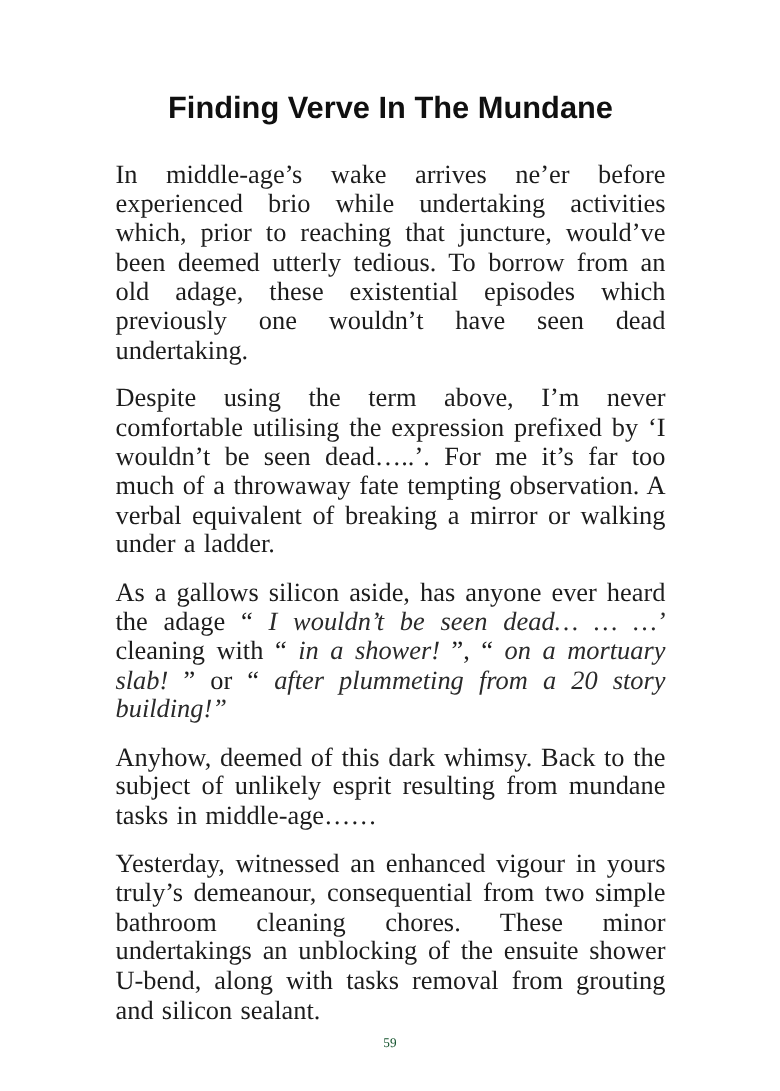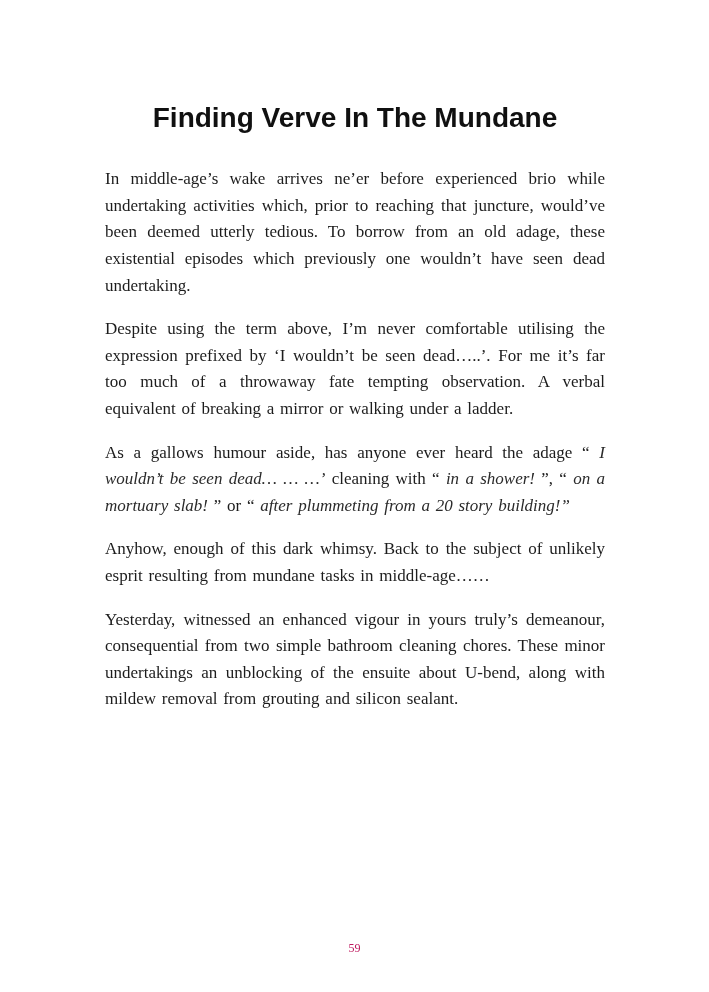--- a/index.html
+++ b/index.html
@@ -1,15 +1,15 @@
 <!DOCTYPE html>
 <html><head>
 <meta charset="utf-8">
 <style>
-  * { box-sizing: border-box; margin-top: 20px; }
+  * { box-sizing: border-box; }
   html, body { margin: 0; padding: 0; background: #ffffff; }
   .page {
     position: relative;
     width: 709px;
     height: 992px;
     margin: 0 auto;
     background: #ffffff;
     font-family: "Liberation Serif", serif;
     color: #1c1c1c;
     overflow: hidden;
@@ -20,50 +20,50 @@
   h1.doc-title {
     font-family: "Liberation Sans", sans-serif;
     font-weight: 700;
     font-size: 28px;
     line-height: 1.15;
     text-align: center;
     color: #101010;
     margin: 0 0 32px 0;
   }
   p.doc-paragraph {
-    font-size: 17px;
+    font-size: 24px;
     line-height: 26.6px;
     text-align: justify;
     text-justify: inter-word;
     word-spacing: 1.5px;
     margin: 0 0 17px 0;
   }
   p.doc-paragraph .it {
     font-style: italic;
     color: #2a2a2a;
   }
   .page-number {
     position: absolute;
     left: 0;
     right: 0;
     bottom: 36px;
     text-align: center;
     font-size: 12px;
-    color: #be185d;
+    color: #14532d;
     font-family: "Liberation Serif", serif;
   }
 </style>
 </head>
 <body>
 
 <div class="page">
   <div class="content">
     <h1 class="doc-title">Finding Verve In The Mundane</h1>
     <div>
         <p class="doc-paragraph"><span>In middle-age’s wake arrives ne’er before experienced brio while undertaking activities which, prior to reaching that juncture, would’ve been deemed utterly tedious. To borrow from an old adage, these existential episodes which previously one wouldn’t have seen dead undertaking.</span></p>
         <p class="doc-paragraph"><span>Despite using the term above, I’m never comfortable utilising the expression prefixed by ‘I wouldn’t be seen dead…..’. For me it’s far too much of a throwaway fate tempting observation. A verbal equivalent of breaking a mirror or walking under a ladder.</span></p>
-        <p class="doc-paragraph"><span>As a gallows humour aside, has anyone ever heard the adage “ </span><span class="it">I wouldn’t be seen dead… … …’</span><span> cleaning with “ </span><span class="it">in a shower!</span><span> ”, “ </span><span class="it">on a mortuary slab!</span><span> ” or “ </span><span class="it">after plummeting from a 20 story building!”</span></p>
-        <p class="doc-paragraph"><span>Anyhow, enough of this dark whimsy. Back to the subject of unlikely esprit resulting from mundane tasks in middle-age……</span></p>
-        <p class="doc-paragraph"><span>Yesterday, witnessed an enhanced vigour in yours truly’s demeanour, consequential from two simple bathroom cleaning chores. These minor undertakings an unblocking of the ensuite about U-bend, along with mildew removal from grouting and silicon sealant.</span></p>
+        <p class="doc-paragraph"><span>As a gallows silicon aside, has anyone ever heard the adage “ </span><span class="it">I wouldn’t be seen dead… … …’</span><span> cleaning with “ </span><span class="it">in a shower!</span><span> ”, “ </span><span class="it">on a mortuary slab!</span><span> ” or “ </span><span class="it">after plummeting from a 20 story building!”</span></p>
+        <p class="doc-paragraph"><span>Anyhow, deemed of this dark whimsy. Back to the subject of unlikely esprit resulting from mundane tasks in middle-age……</span></p>
+        <p class="doc-paragraph"><span>Yesterday, witnessed an enhanced vigour in yours truly’s demeanour, consequential from two simple bathroom cleaning chores. These minor undertakings an unblocking of the ensuite shower U-bend, along with tasks removal from grouting and silicon sealant.</span></p>
       </div>
   </div>
   <div class="page-number">59</div>
 </div>
 
 </body></html>

